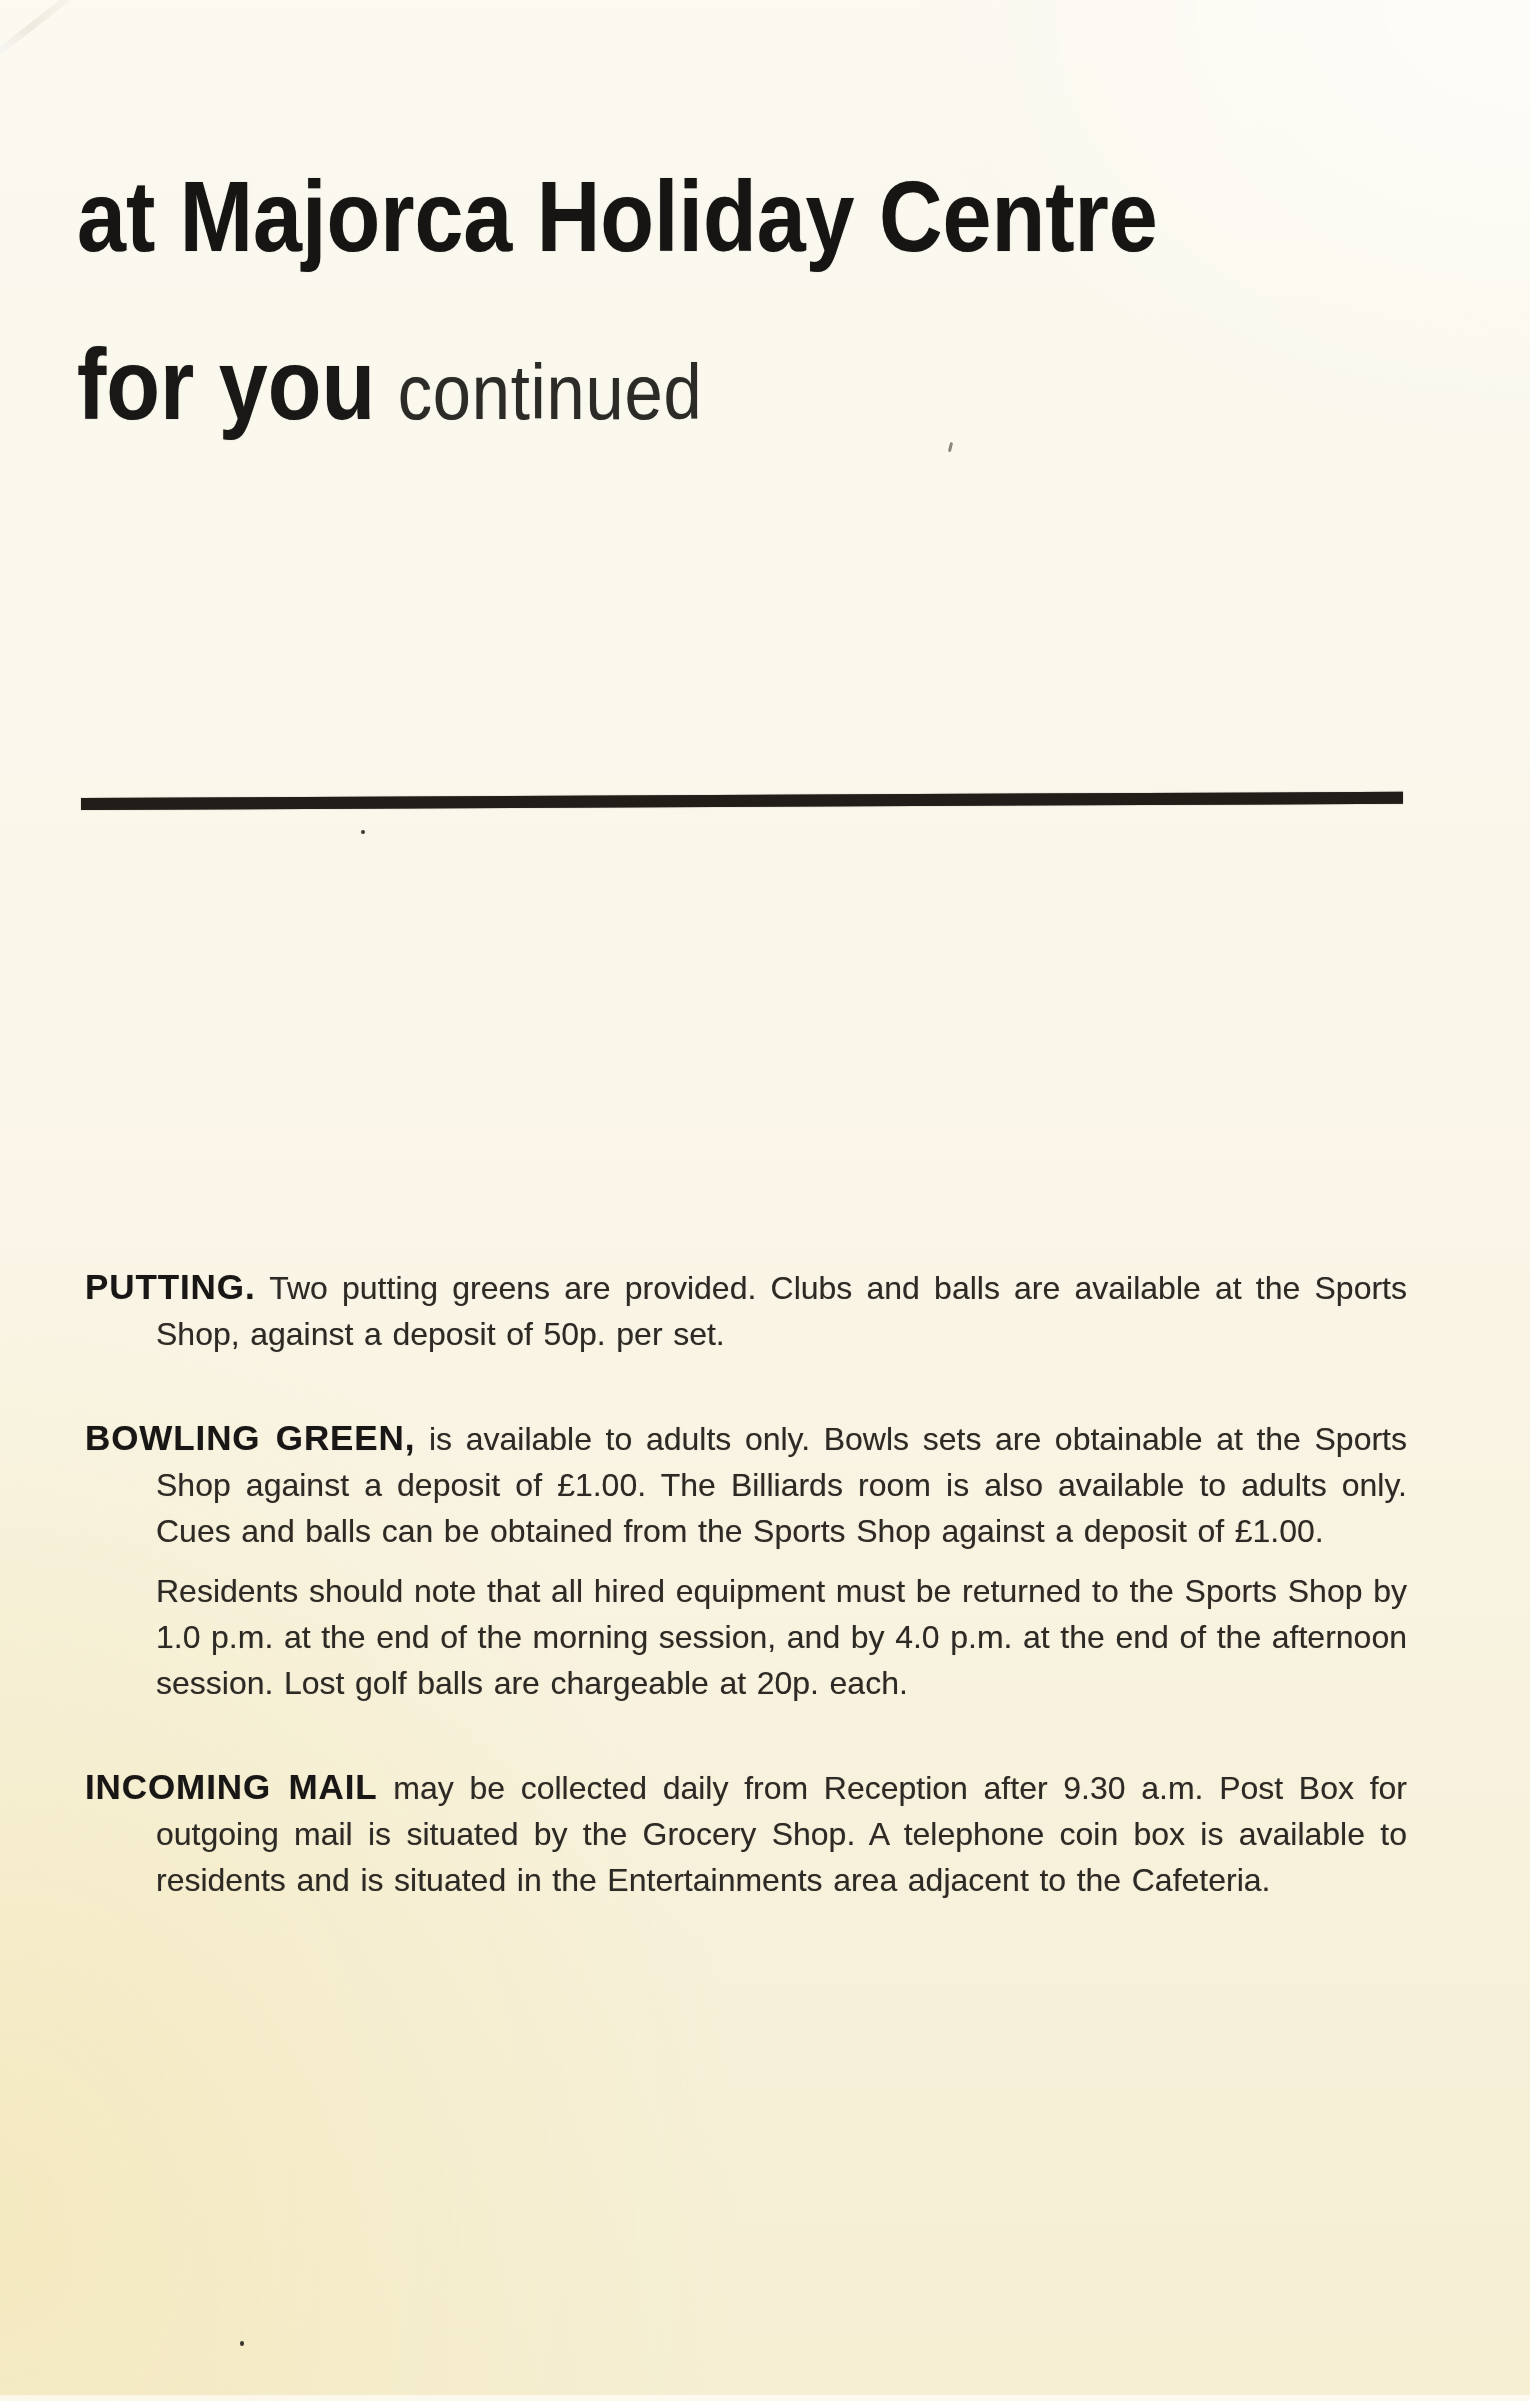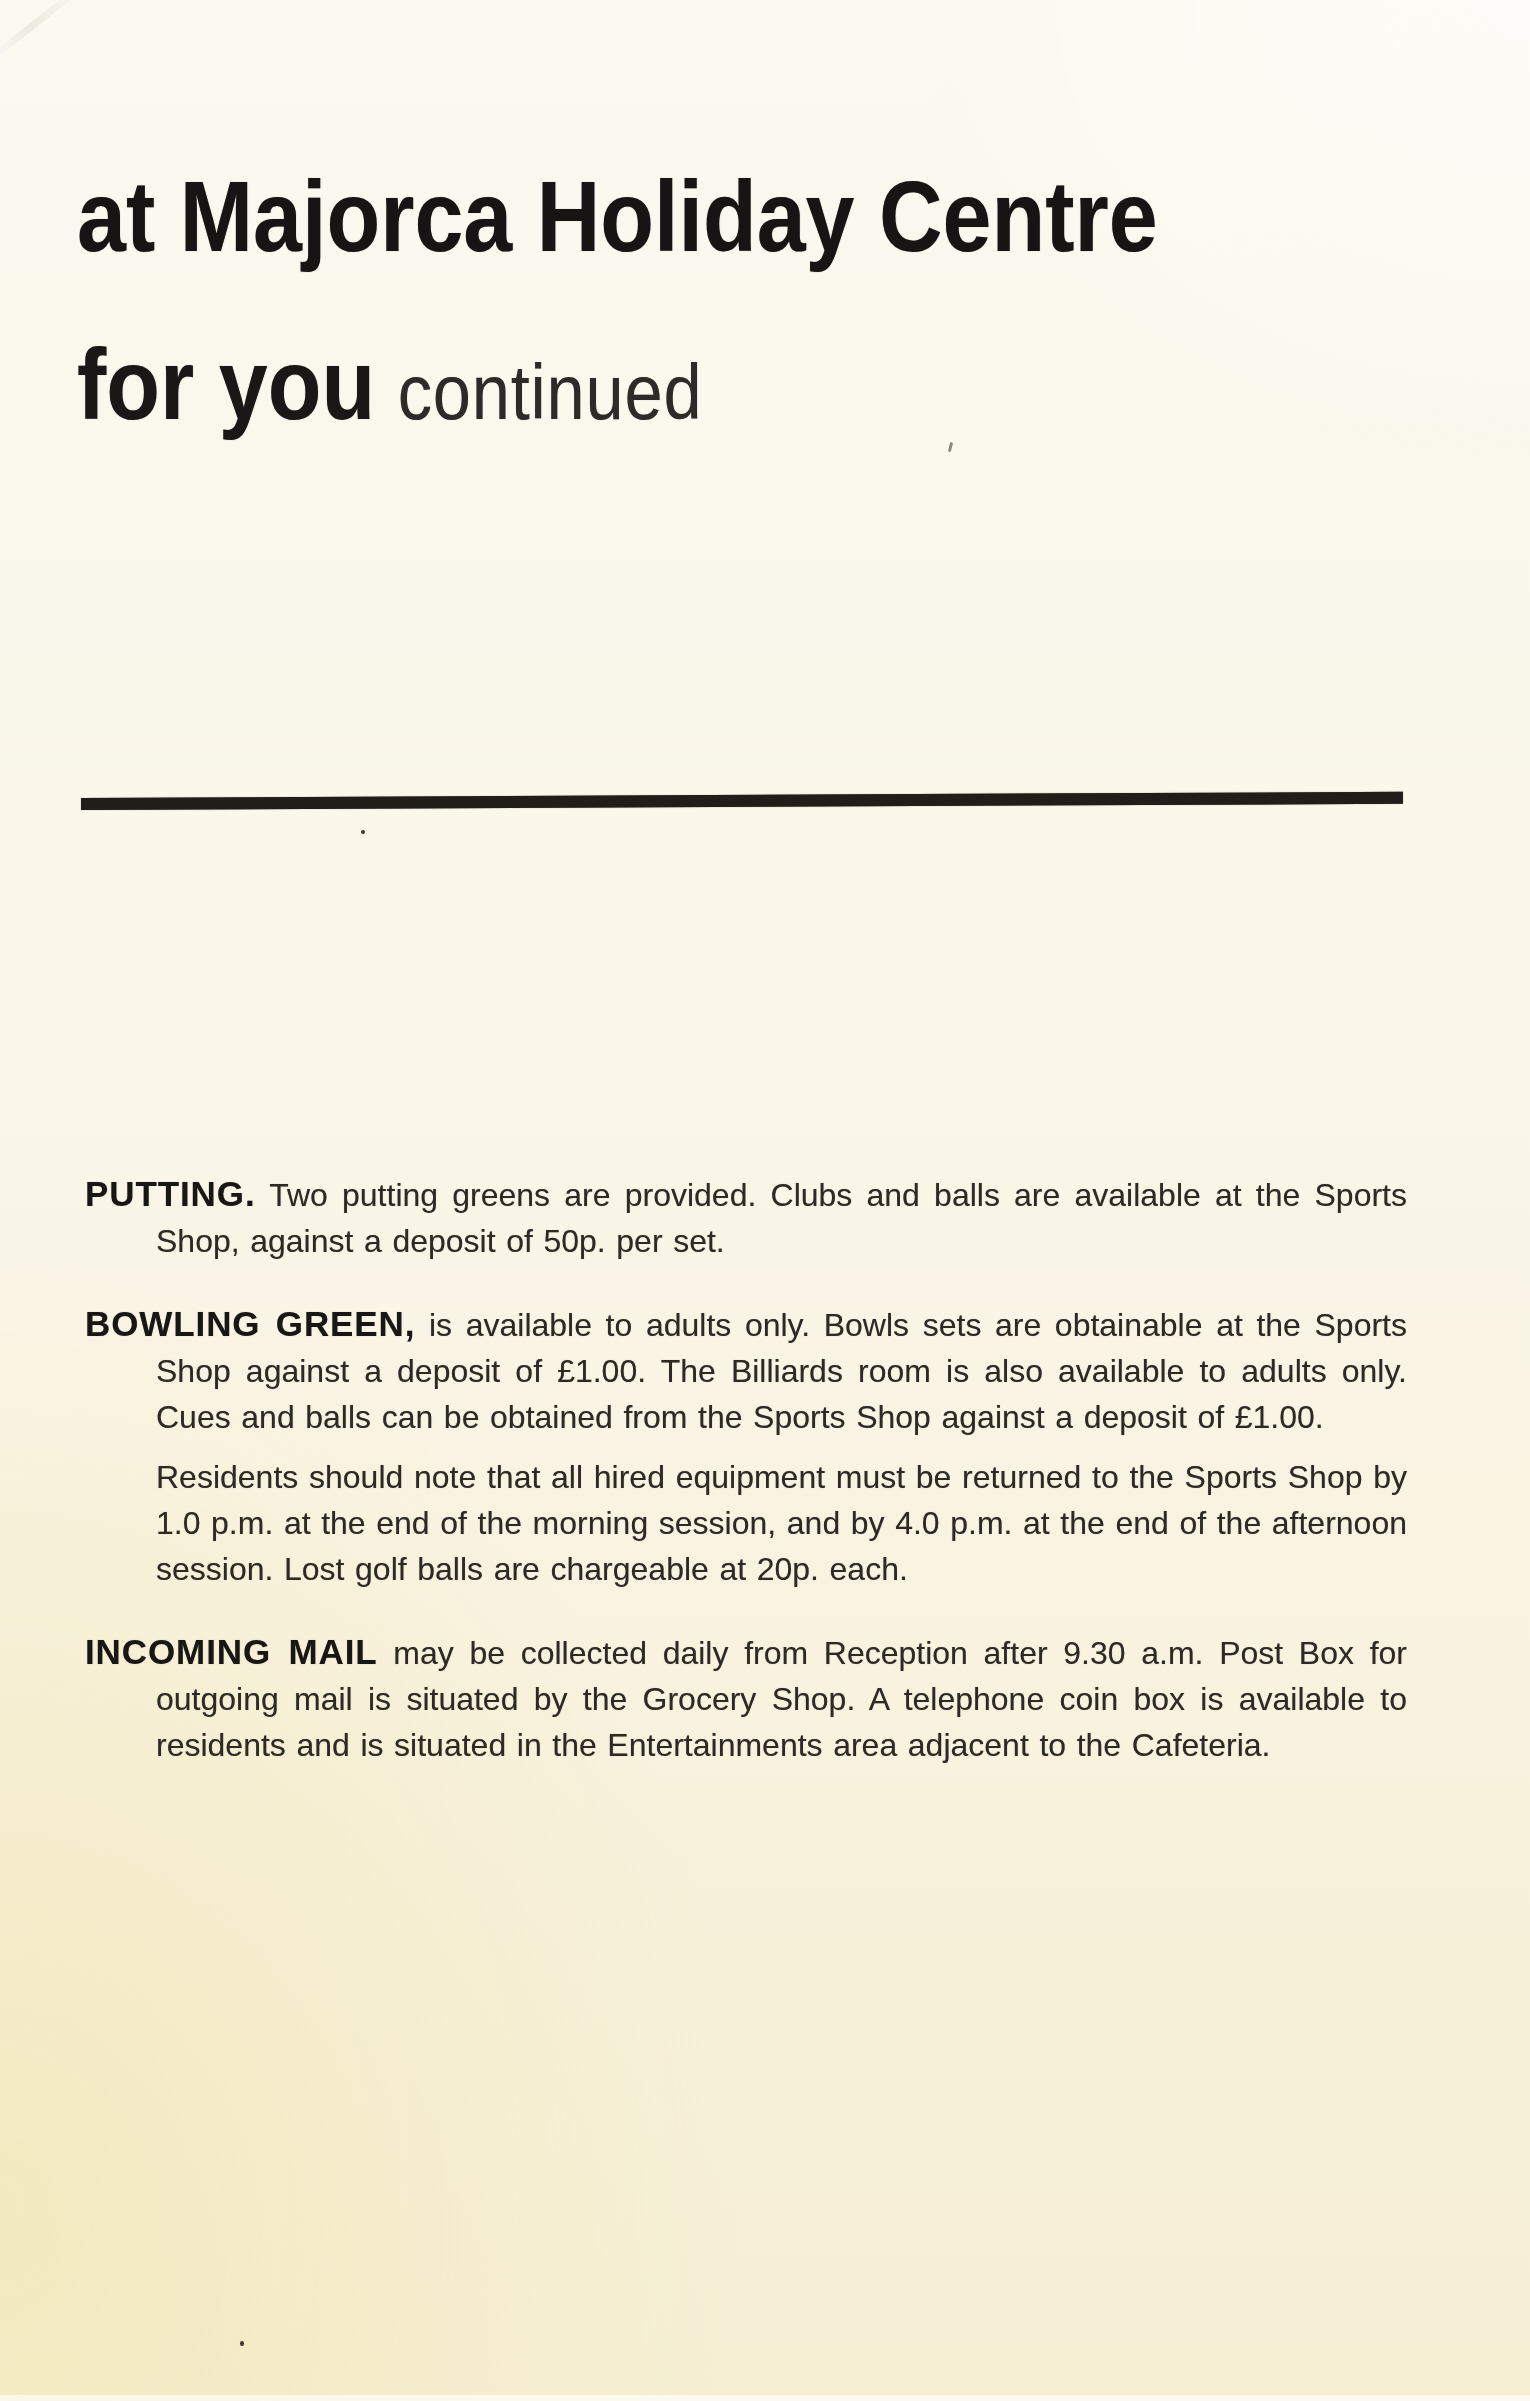--- a/index.html
+++ b/index.html
@@ -83,36 +83,36 @@
     height: 12px;
     background: #211e1a;
     transform: rotate(-0.27deg);
     transform-origin: left center;
     box-shadow: 0 0 0.9px rgba(33,30,26,0.8);
   }
 
   .content {
     position: absolute;
     left: 85px;
-    top: 1171px;
+    top: 1264px;
     width: 1322px;
     font-size: 32px;
     line-height: 46px;
     color: #2d2a25;
     text-align: justify;
     word-spacing: 1.7px;
     text-shadow: 0 0 0.9px rgba(45,42,37,0.35);
   }
   .content p {
     margin: 0;
     padding-left: 71px;
     text-indent: -71px;
   }
   .content p + p {
-    margin-top: 37px;
+    margin-top: 58px;
   }
   .content p.note {
     text-indent: 0;
     margin-top: 13.6px;
   }
   .content .h {
     font-weight: 700;
     font-size: 35px;
     letter-spacing: 0.9px;
     color: #191715;

